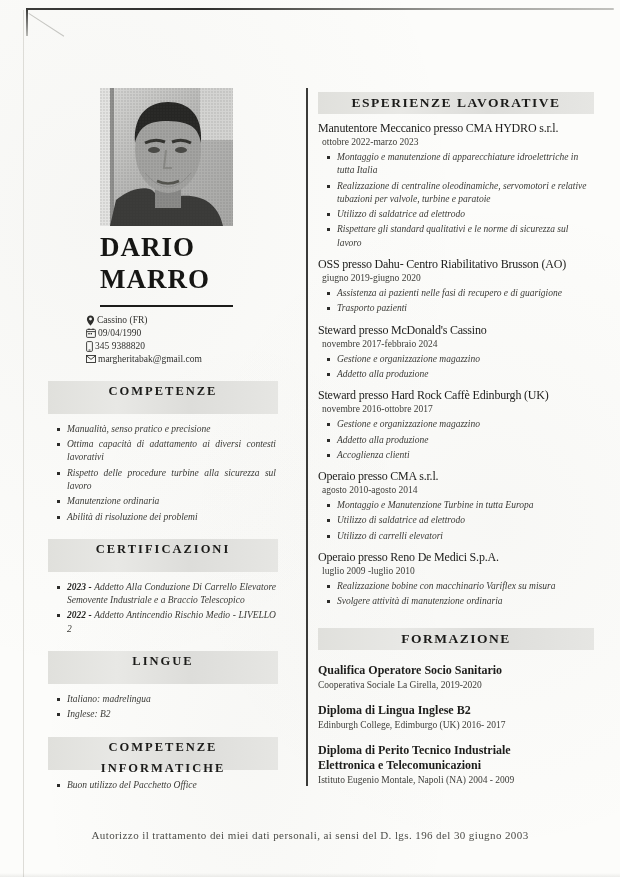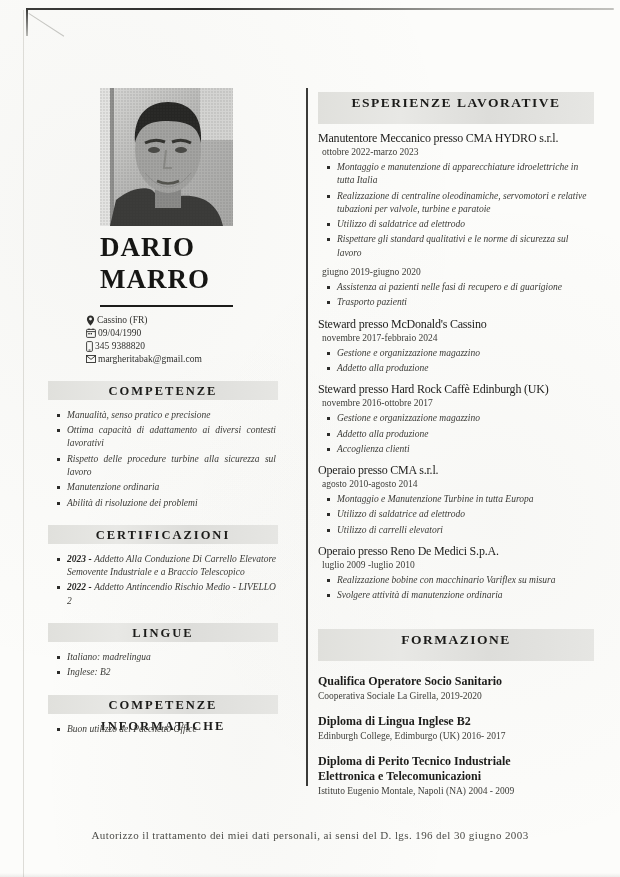--- a/index.html
+++ b/index.html
@@ -33,37 +33,37 @@
   .name{margin:6px 0 0 52px;font-size:27px;font-weight:bold;letter-spacing:1px;
     line-height:1.18;color:#161614;}
   .name-rule{margin:9px 0 0 52px;width:133px;height:2px;background:#1c1c1a;}
 
   .contact{margin:7px 0 0 38px;}
   .contact-row{display:flex;align-items:center;gap:2px;height:13px;font-size:9.5px;color:#2f2f2d;}
   .contact-row svg{flex:0 0 auto;}
 
   .bar{background:linear-gradient(90deg,#e0e0dc 0%,#e8e8e5 30%,#dddddA 62%,#e6e6e3 100%);
     text-align:center;font-weight:bold;color:#1b1b19;}
-  .bar-left{height:19px;line-height:21px;font-size:12.5px;letter-spacing:2px;margin-top:15px;}
-  .bar-right{height:32px;line-height:22px;font-size:13.5px;letter-spacing:1.5px;}
+  .bar-left{height:33px;line-height:21px;font-size:12.5px;letter-spacing:2px;margin-top:15px;}
+  .bar-right{height:22px;line-height:22px;font-size:13.5px;letter-spacing:1.5px;}
 
   ul{list-style:none;margin:9px 0 0 0;padding:0 2px 0 8px;}
   li{position:relative;padding-left:11px;font-size:9.5px;line-height:1.4;margin-bottom:2px;color:#3a3a36;font-style:italic;}
   li::before{content:"";position:absolute;left:1px;top:5px;width:3px;height:3px;background:#2c2c2a;}
   .left-col li{text-align:justify;}
   .b{font-weight:bold;color:#262624;}
 
   .job{margin-top:7px;}
   .job-title{font-size:12px;font-weight:normal;letter-spacing:-0.2px;color:#1d1d1b;margin-right:-12px;}
   .job-dates{font-size:9.5px;color:#3c3c38;padding-left:4px;margin-top:1px;}
   .job ul{margin-top:4px;}
   .edu{margin-top:13px;}
   .edu-degree{font-size:12px;font-weight:bold;color:#1d1d1b;max-width:252px;line-height:1.25;}
   .edu-school{font-size:9.5px;color:#3c3c38;margin-top:2px;}
-  .edu-section{margin-top:26px;}
+  .edu-section{margin-top:19px;}
   .edu-list{margin-top:6px;}
 
   .footer{position:absolute;left:0;right:0;top:829px;text-align:center;font-size:11px;
     letter-spacing:0.4px;color:#4c4c48;}
 </style>
 </head>
 <body>
 
 <div class="page">
 
@@ -182,20 +182,21 @@
       <div class="job-dates">ottobre 2022-marzo 2023</div>
       <ul>
         <li>Montaggio e manutenzione di apparecchiature idroelettriche in tutta Italia</li>
         <li>Realizzazione di centraline oleodinamiche, servomotori e relative tubazioni per valvole, turbine e paratoie</li>
         <li>Utilizzo di saldatrice ad elettrodo</li>
         <li>Rispettare gli standard qualitativi e le norme di sicurezza sul lavoro</li>
       </ul>
     </div>
 
     <div class="job">
+      <div class="job-title">OSS presso Dahu- Centro Riabilitativo Brusson (AO)</div>
       <div class="job-dates">giugno 2019-giugno 2020</div>
       <ul>
         <li>Assistenza ai pazienti nelle fasi di recupero e di guarigione</li>
         <li>Trasporto pazienti</li>
       </ul>
     </div>
 
     <div class="job">
       <div class="job-title">Steward presso McDonald's Cassino</div>
       <div class="job-dates">novembre 2017-febbraio 2024</div>

